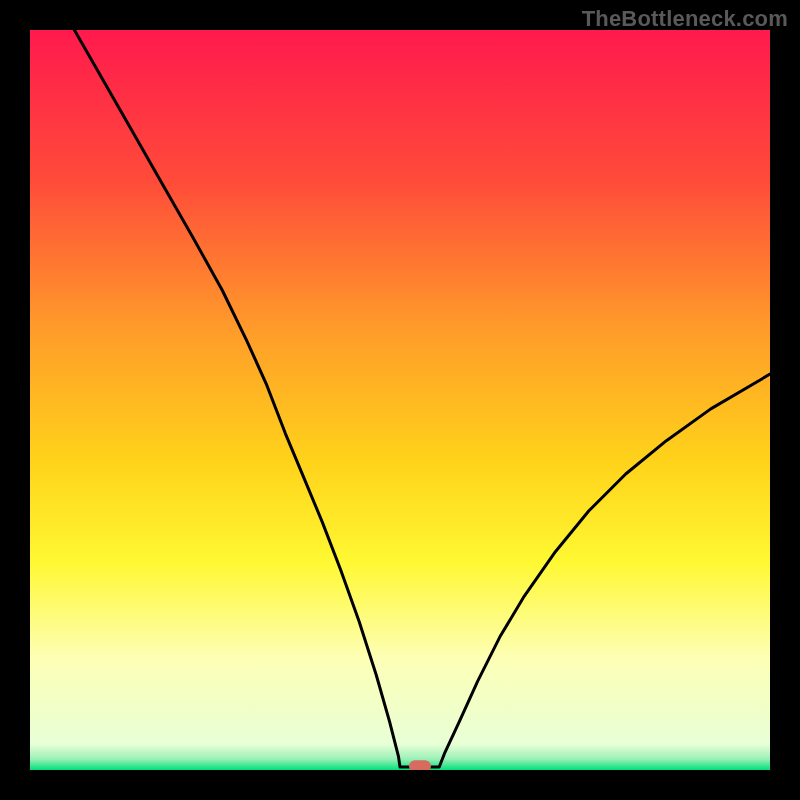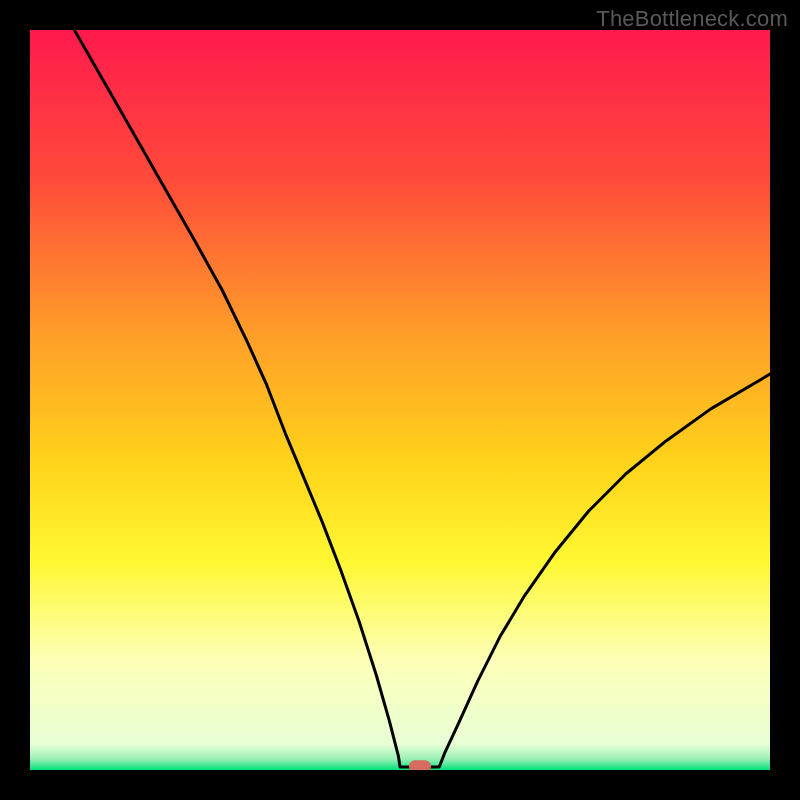--- a/index.html
+++ b/index.html
@@ -23,21 +23,21 @@
     top: 30px;
     width: 740px;
     height: 740px;
   }
   .watermark {
     position: absolute;
     top: 6px;
     right: 12px;
     color: #595959;
     font-size: 22px;
-    font-weight: 400;
+    font-weight: 700;
     letter-spacing: 0.2px;
   }
   svg { display: block; }
 </style>
 </head>
 <body>
 
 <div class="frame">
   <div class="watermark">TheBottleneck.com</div>
   <div class="plot">

